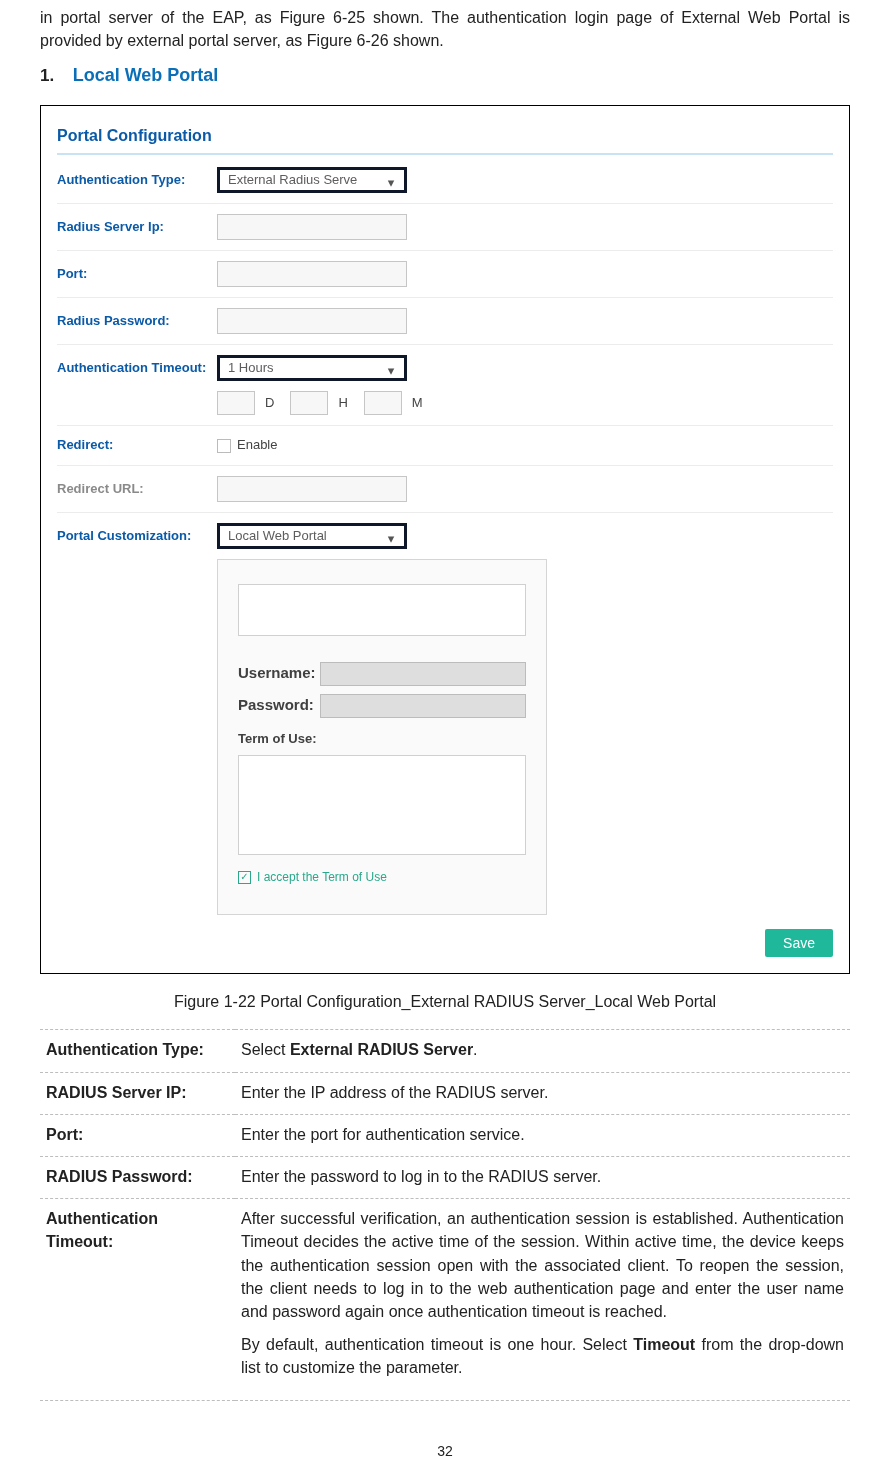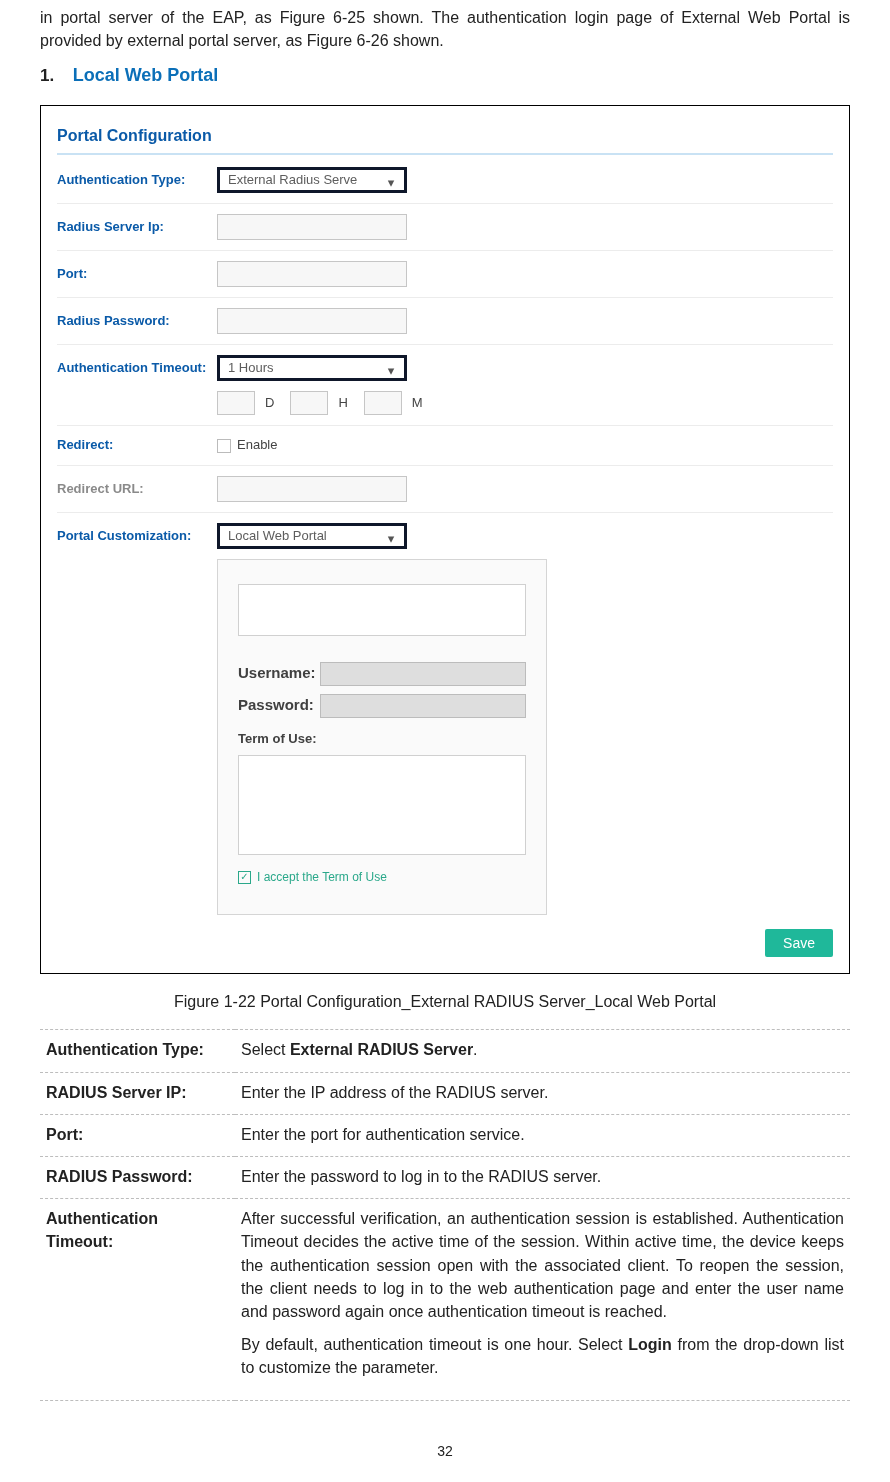--- a/index.html
+++ b/index.html
@@ -175,19 +175,19 @@
         <td>Enter the port for authentication service.</td>
       </tr>
       <tr>
         <td class="k">RADIUS Password:</td>
         <td>Enter the password to log in to the RADIUS server.</td>
       </tr>
       <tr>
         <td class="k">Authentication Timeout:</td>
         <td>
           <p>After successful verification, an authentication session is established. Authentication Timeout decides the active time of the session. Within active time, the device keeps the authentication session open with the associated client. To reopen the session, the client needs to log in to the web authentication page and enter the user name and password again once authentication timeout is reached.</p>
-          <p>By default, authentication timeout is one hour. Select <b>Login</b> from the drop-down list to customize the parameter.</p>
+          <p>By default, authentication timeout is one hour. Select <b>Timeout</b> from the drop-down list to customize the parameter.</p>
         </td>
       </tr>
     </tbody>
 </table>
 
 <div class="pagenum">32</div>
 
 </body></html>

